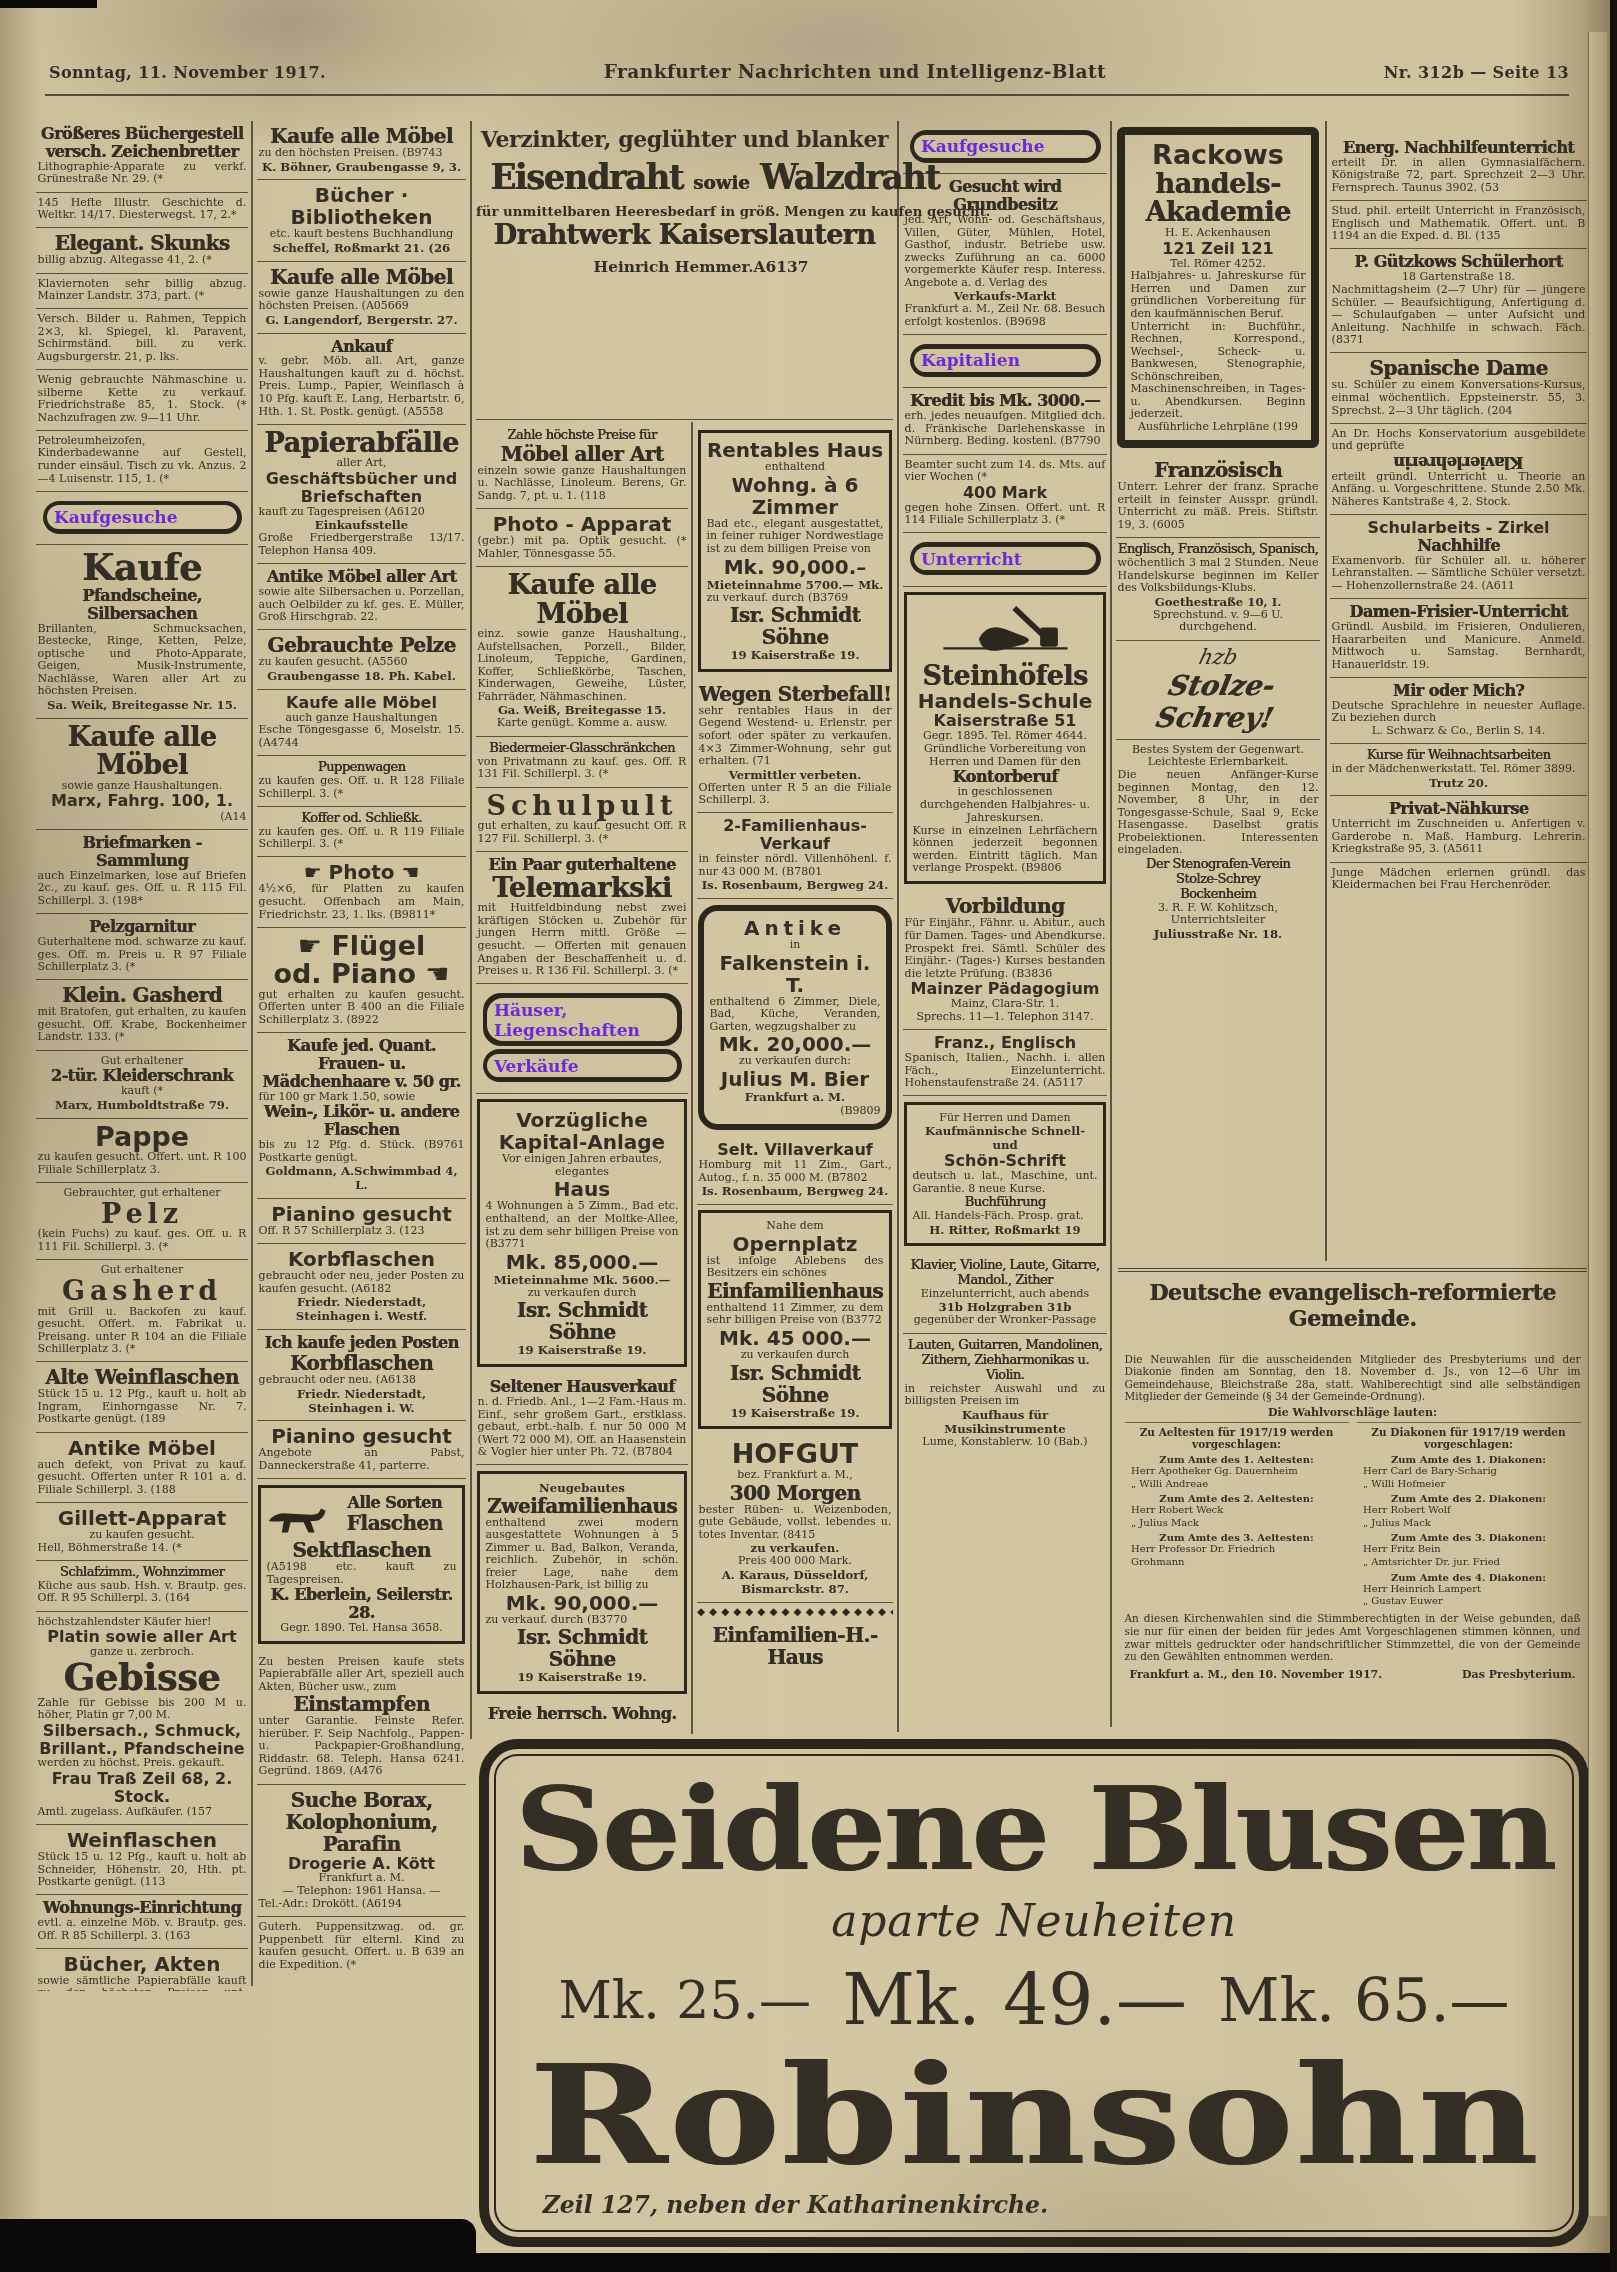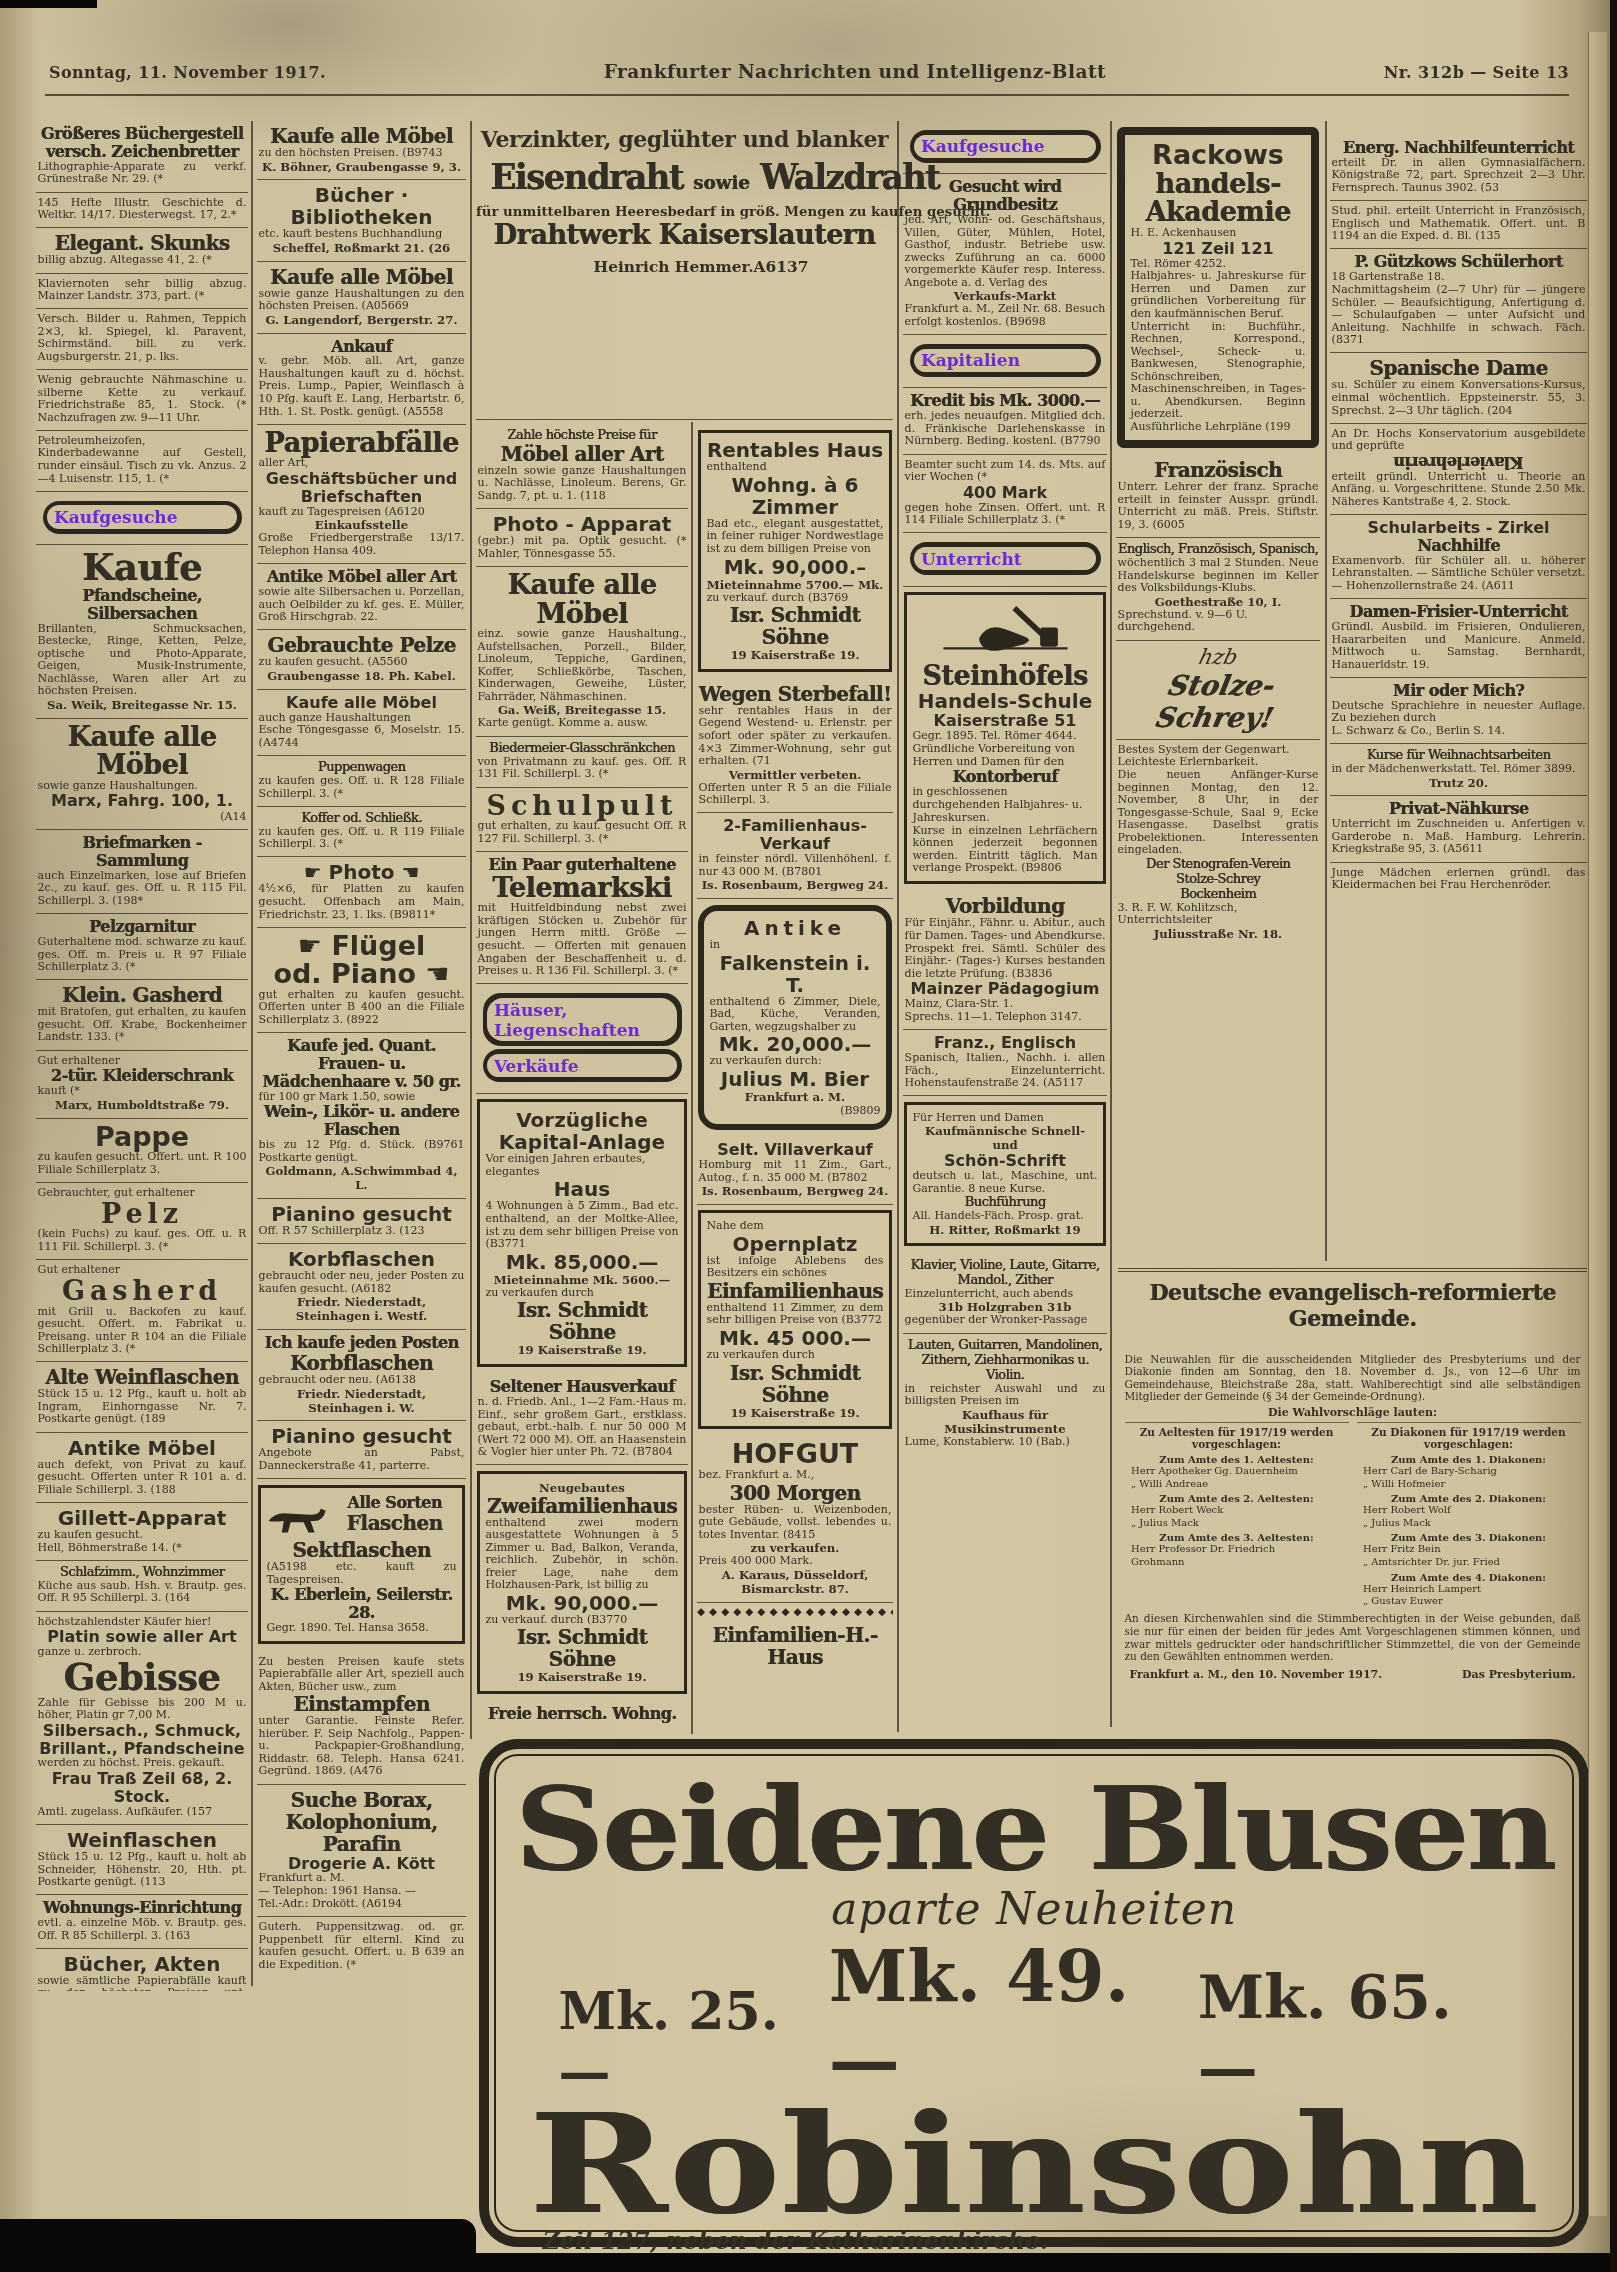--- a/index.html
+++ b/index.html
@@ -54,21 +54,21 @@
   .bn5{font-size:15.4px;font-weight:bold;margin-top:8px;display:flex;justify-content:space-between;padding:0 24px 0 57px}
 
   
   .ad{padding:4px 1.6px 5.7px;border-bottom:1.6px solid rgba(44,38,26,.72)}
   .ad:last-child{border-bottom:none}
   .boxed{border:3.2px solid #2c271c;padding:6.5px 5.7px;margin:5.7px 0.8px 7.3px;border-bottom:3.2px solid #2c271c}
   .rounded{border-radius:19.4px;border-width:6.5px}
   .thick{border-width:8px;border-radius:6.5px}
   .l{display:block}
   .b  {font-size:11px;line-height:1.14;text-align:justify}
-  .bc {font-size:11px;line-height:1.16;}
+  .bc {font-size:11px;line-height:1.16;text-align:center}
   .bb {font-size:11.7px;line-height:1.2;text-align:center;font-weight:bold}
   .br {font-size:11px;text-align:right}
   .h4 {font-size:13px;font-weight:normal;text-align:center;line-height:1.15}
   .h3 {font-size:16px;font-weight:bold;text-align:center;line-height:1.12}
   .h2 {font-size:20px;font-weight:bold;text-align:center;line-height:1.1}
   .h1 {font-size:27px;font-weight:bold;text-align:center;line-height:1.06}
   .h0 {font-size:37px;font-weight:bold;text-align:center;line-height:1.02}
   .bl {letter-spacing:-0.5px;text-shadow:0.5px 0 currentColor}
   .ss {font-family:"DejaVu Sans",sans-serif;letter-spacing:0}
   .sp {letter-spacing:4.9px}
@@ -93,21 +93,21 @@
   .gm-colhead{font-size:10.5px;font-weight:bold;text-align:center;line-height:1.2;margin-bottom:2.4px}
   .gm-amt{font-size:10px;font-weight:bold;text-align:center;margin-top:3.2px}
   .gm-nm{font-size:10px;padding-left:6.5px;line-height:1.25}
   .gm-date{display:flex;justify-content:space-between;font-size:11px;font-weight:bold;margin-top:4.9px;padding:0 4.9px}
 
   
   #bigad{position:absolute;left:479px;top:1739px;width:1110px;height:508px;border:10.5px solid #2b261b;border-radius:39px;padding:5px}
   #bigad-inner{border:2.4px solid #2b261b;border-radius:24px;height:100%;display:flex;flex-direction:column;align-items:center;justify-content:space-between;padding:18px 9.7px 11.3px}
   .seidene{font-size:115px;font-weight:bold;line-height:.95;white-space:nowrap;display:inline-block;transform:scaleX(1.08);letter-spacing:-2.4px;text-shadow:0.8px 0 currentColor}
   .aparte{font-size:44px;font-style:italic;letter-spacing:0.8px}
-  .prices{display:flex;width:90%;justify-content:space-between;align-items:flex-end;font-weight:bold}
+  .prices{display:flex;width:90%;justify-content:space-between;align-items:center;font-weight:normal}
   .p0{font-size:52px}.p1{font-size:71px}.p2{font-size:60px}
   .robinsohn{font-size:136px;font-weight:bold;line-height:.92;white-space:nowrap;display:inline-block;transform:scaleX(1.22);letter-spacing:1.6px;text-shadow:1.2px 0 currentColor}
   .zeil{font-size:23.5px;font-weight:bold;font-style:italic;align-self:flex-start;margin-left:37px}
 </style>
 </head>
 <body>
 
 <div id="paper">
 
   <div id="pageheader">

